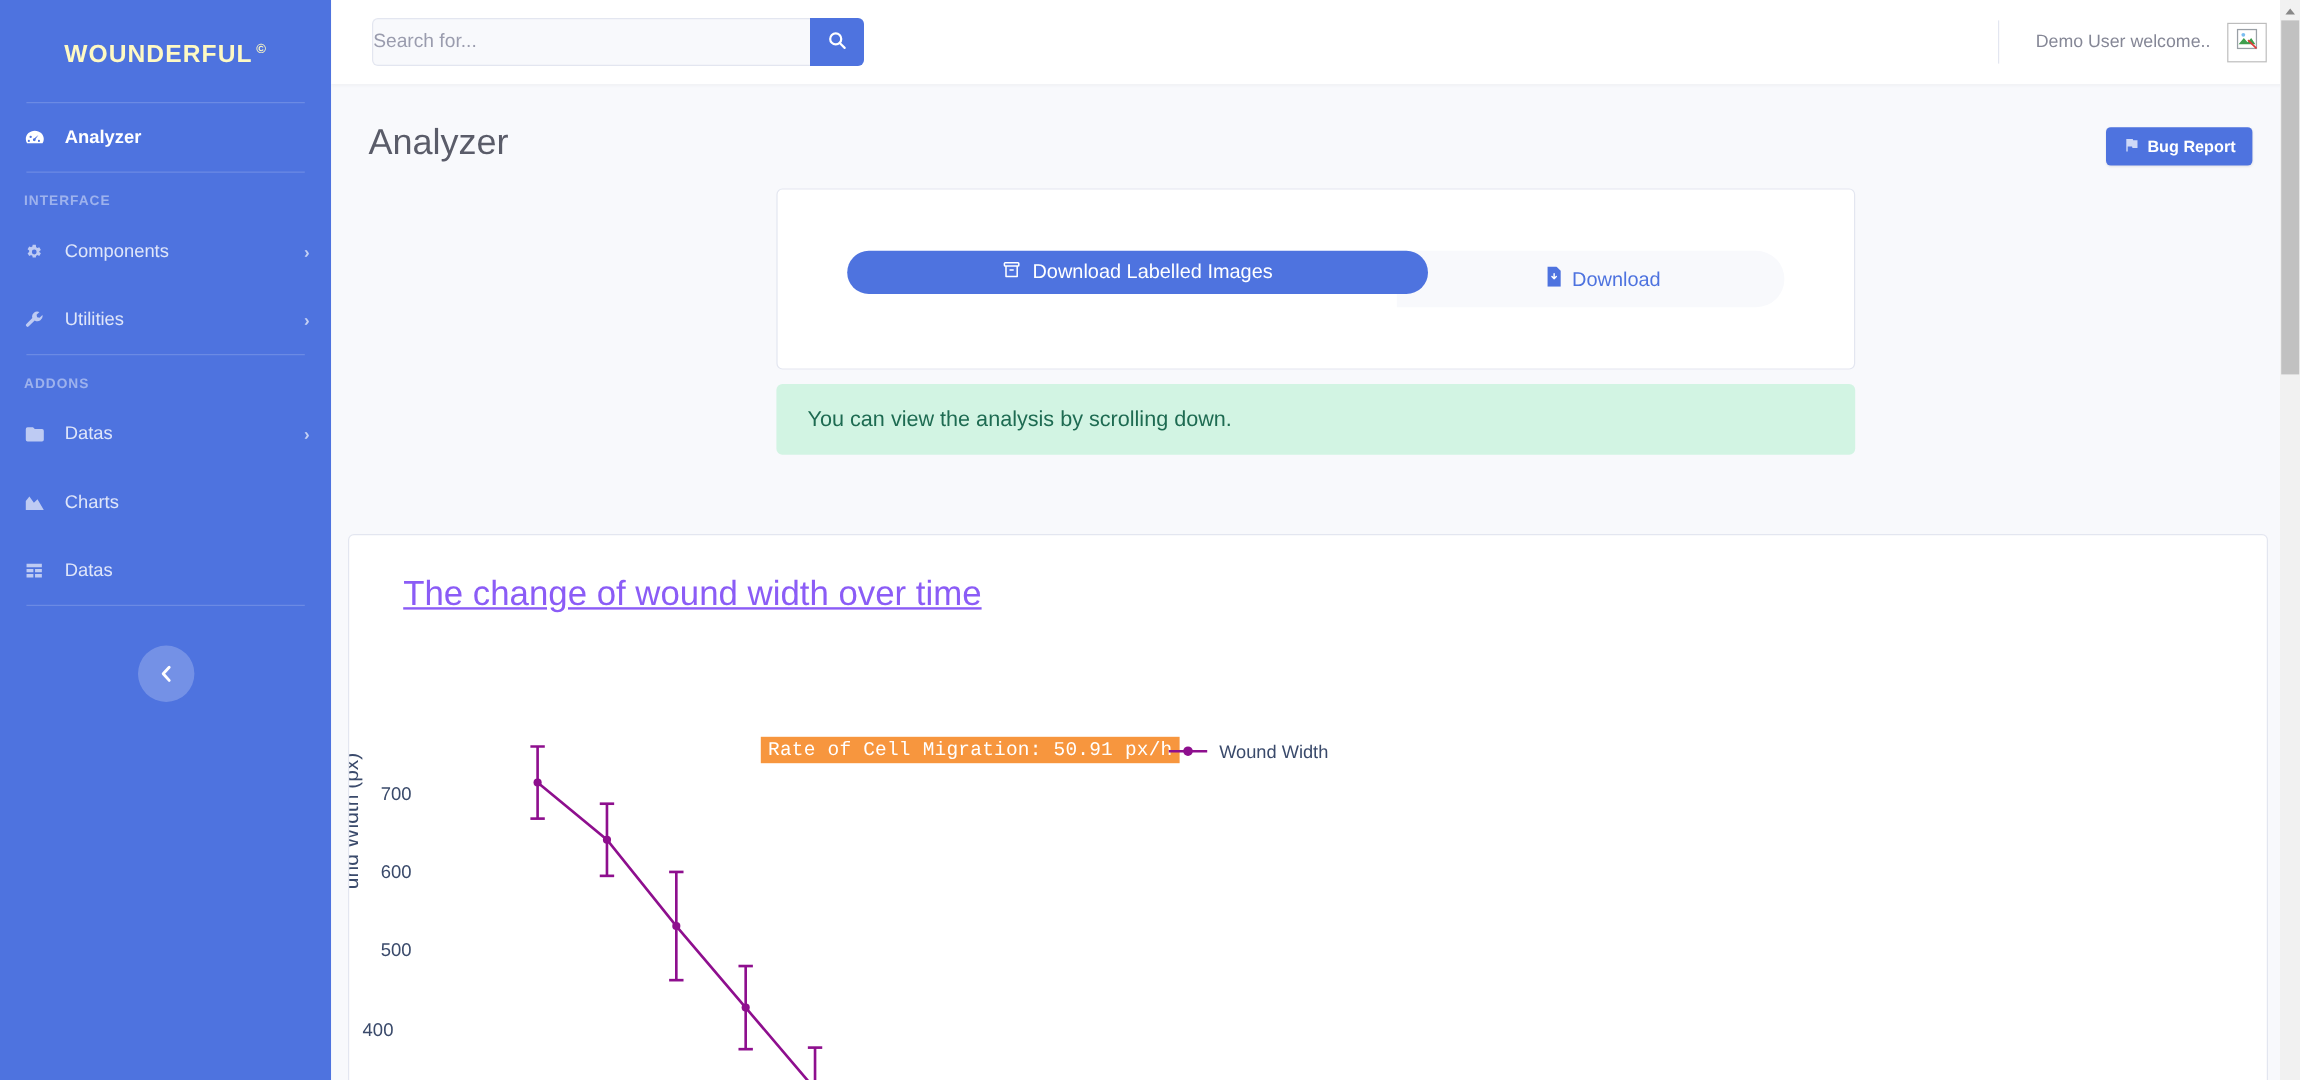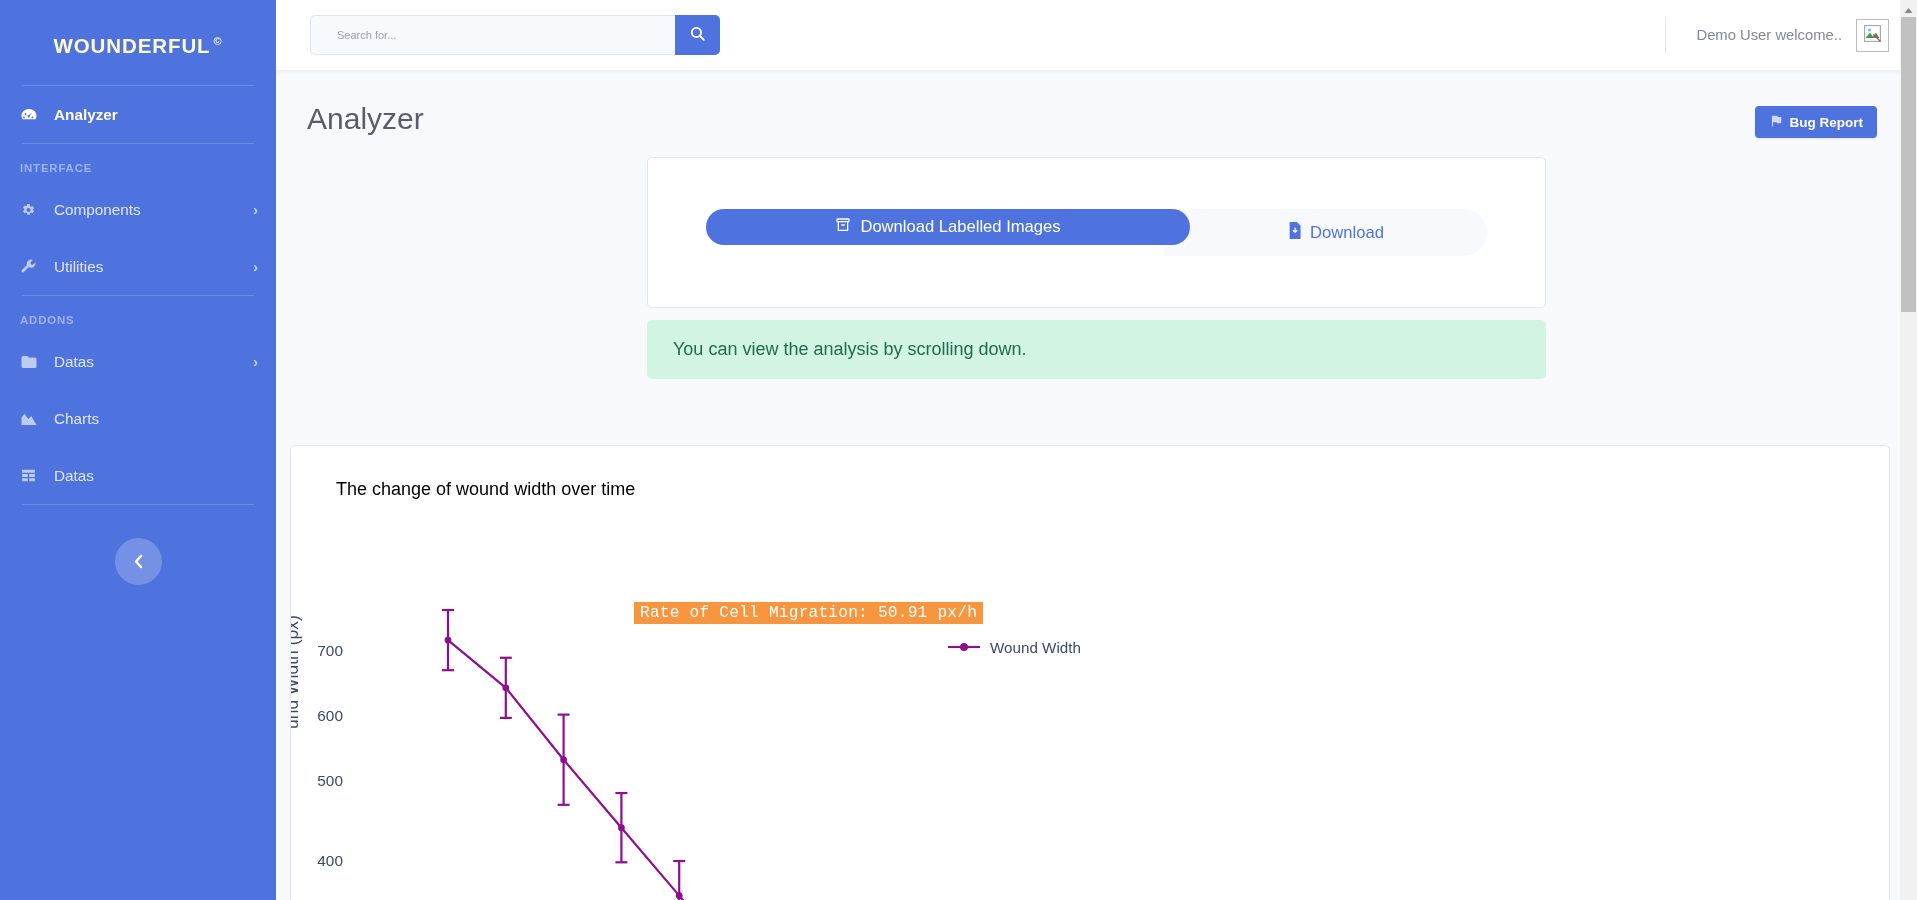--- a/index.html
+++ b/index.html
@@ -78,22 +78,22 @@
     padding: 0 28px 0 34px;
     box-shadow: 0 2px 3px rgba(58,59,69,.05);
     position: relative; z-index: 5;
   }
   .search-wrap { display: flex; width: 410px; height: 40px; margin-left: 0; }
   .search-input {
     flex: 1; height: 40px;
     border: 1px solid #e3e6f0; border-right: none;
     border-radius: 5px 0 0 5px;
     background: #f8f9fc;
-    padding: 0 26px;
-    font-size: 11px; color: #6e707e;
+    padding: 0 0;
+    font-size: 16px; color: #6e707e;
     font-family: "Liberation Sans", sans-serif;
     outline: none;
   }
   .search-input::placeholder { color: #9a9cae; }
   .search-btn {
     width: 45px; height: 40px;
     background: #4e73df; border: none;
     border-radius: 0 5px 5px 0;
     display: flex; align-items: center; justify-content: center;
     cursor: pointer;
@@ -166,22 +166,23 @@
     position: absolute;
     left: 14px; top: 375px;
     width: 1600px;
     background: #fff;
     border: 1px solid #e3e6f0; border-radius: 5px;
     padding: 0;
     height: 520px;
     overflow: hidden;
   }
   .chart-title {
-    font-size: 18px; color: #000000;
+    font-size: 29px; color: #8b5cf6;
     padding: 33px 0 0 45px;
+    text-decoration: underline;
   }
   .plot-area { position: relative; width: 100%; height: 430px; }
 
   .ylab {
     position: absolute;
     left: -9px; top: 229px;
     transform: rotate(-90deg); transform-origin: left top;
     font-size: 17.5px; color: #3a4a6b;
     white-space: nowrap;
   }
@@ -394,21 +395,21 @@
       <div class="chart-card">
         <div class="chart-title">The change of wound width over time</div>
 
         <div class="plot-area">
 
           <div class="ylab">und Width (px)</div>
 
           <div class="ytick" style="left:-4px; top:142px;">700</div>
           <div class="ytick" style="left:-4px; top:207px;">600</div>
           <div class="ytick" style="left:-4px; top:272px;">500</div>
-          <div class="ytick" style="left:-4px; top:352px;">400</div>
+          <div class="ytick" style="left:-4px; top:338px;text-align:center;">400</div>
 
           <svg id="series-svg" width="1600" height="430" style="position:absolute; left:0; top:0;">
               <polyline points="157.0,140.1 214.8,187.8 272.6,259.7 330.4,327.7 388.2,395.6 446.0,463.6" fill="none" stroke="#8e0f8e" stroke-width="2.2"></polyline>
               <line x1="157" x2="157" y1="110.0575" y2="170.1795" stroke="#8e0f8e" stroke-width="2.2"></line>
               <line x1="151" x2="163" y1="110.0575" y2="110.0575" stroke="#8e0f8e" stroke-width="2.2"></line>
               <line x1="151" x2="163" y1="170.1795" y2="170.1795" stroke="#8e0f8e" stroke-width="2.2"></line>
               <circle cx="157" cy="140.1185" r="3.4" fill="#8e0f8e"></circle>
               <line x1="214.8" x2="214.8" y1="157.763" y2="217.885" stroke="#8e0f8e" stroke-width="2.2"></line>
               <line x1="208.8" x2="220.8" y1="157.763" y2="157.763" stroke="#8e0f8e" stroke-width="2.2"></line>
               <line x1="208.8" x2="220.8" y1="217.885" y2="217.885" stroke="#8e0f8e" stroke-width="2.2"></line>
@@ -426,21 +427,21 @@
               <line x1="382.2" x2="394.2" y1="430.2725" y2="430.2725" stroke="#8e0f8e" stroke-width="2.2"></line>
               <circle cx="388.2" cy="395.637" r="3.4" fill="#8e0f8e"></circle>
               <line x1="446" x2="446" y1="428.96549999999996" y2="498.2365" stroke="#8e0f8e" stroke-width="2.2"></line>
               <line x1="440" x2="452" y1="428.96549999999996" y2="428.96549999999996" stroke="#8e0f8e" stroke-width="2.2"></line>
               <line x1="440" x2="452" y1="498.2365" y2="498.2365" stroke="#8e0f8e" stroke-width="2.2"></line>
               <circle cx="446" cy="463.601" r="3.4" fill="#8e0f8e"></circle>
             </svg>
 
           <div class="annot" style="left:343px; top:102px;">Rate of Cell Migration: 50.91 px/h</div>
 
-          <div class="legend" style="left:656px; top:107px;margin-top:32px;">
+          <div class="legend" style="left:682px; top:107px;">
             <span class="legend-swatch">
               <svg width="34" height="12" viewBox="0 0 34 12">
                 <line x1="1" y1="6" x2="33" y2="6" stroke="#8e0f8e" stroke-width="2.1"></line>
                 <circle cx="17" cy="6" r="4" fill="#8e0f8e"></circle>
               </svg>
             </span>
             <span>Wound Width</span>
           </div>
         </div>
       </div>

